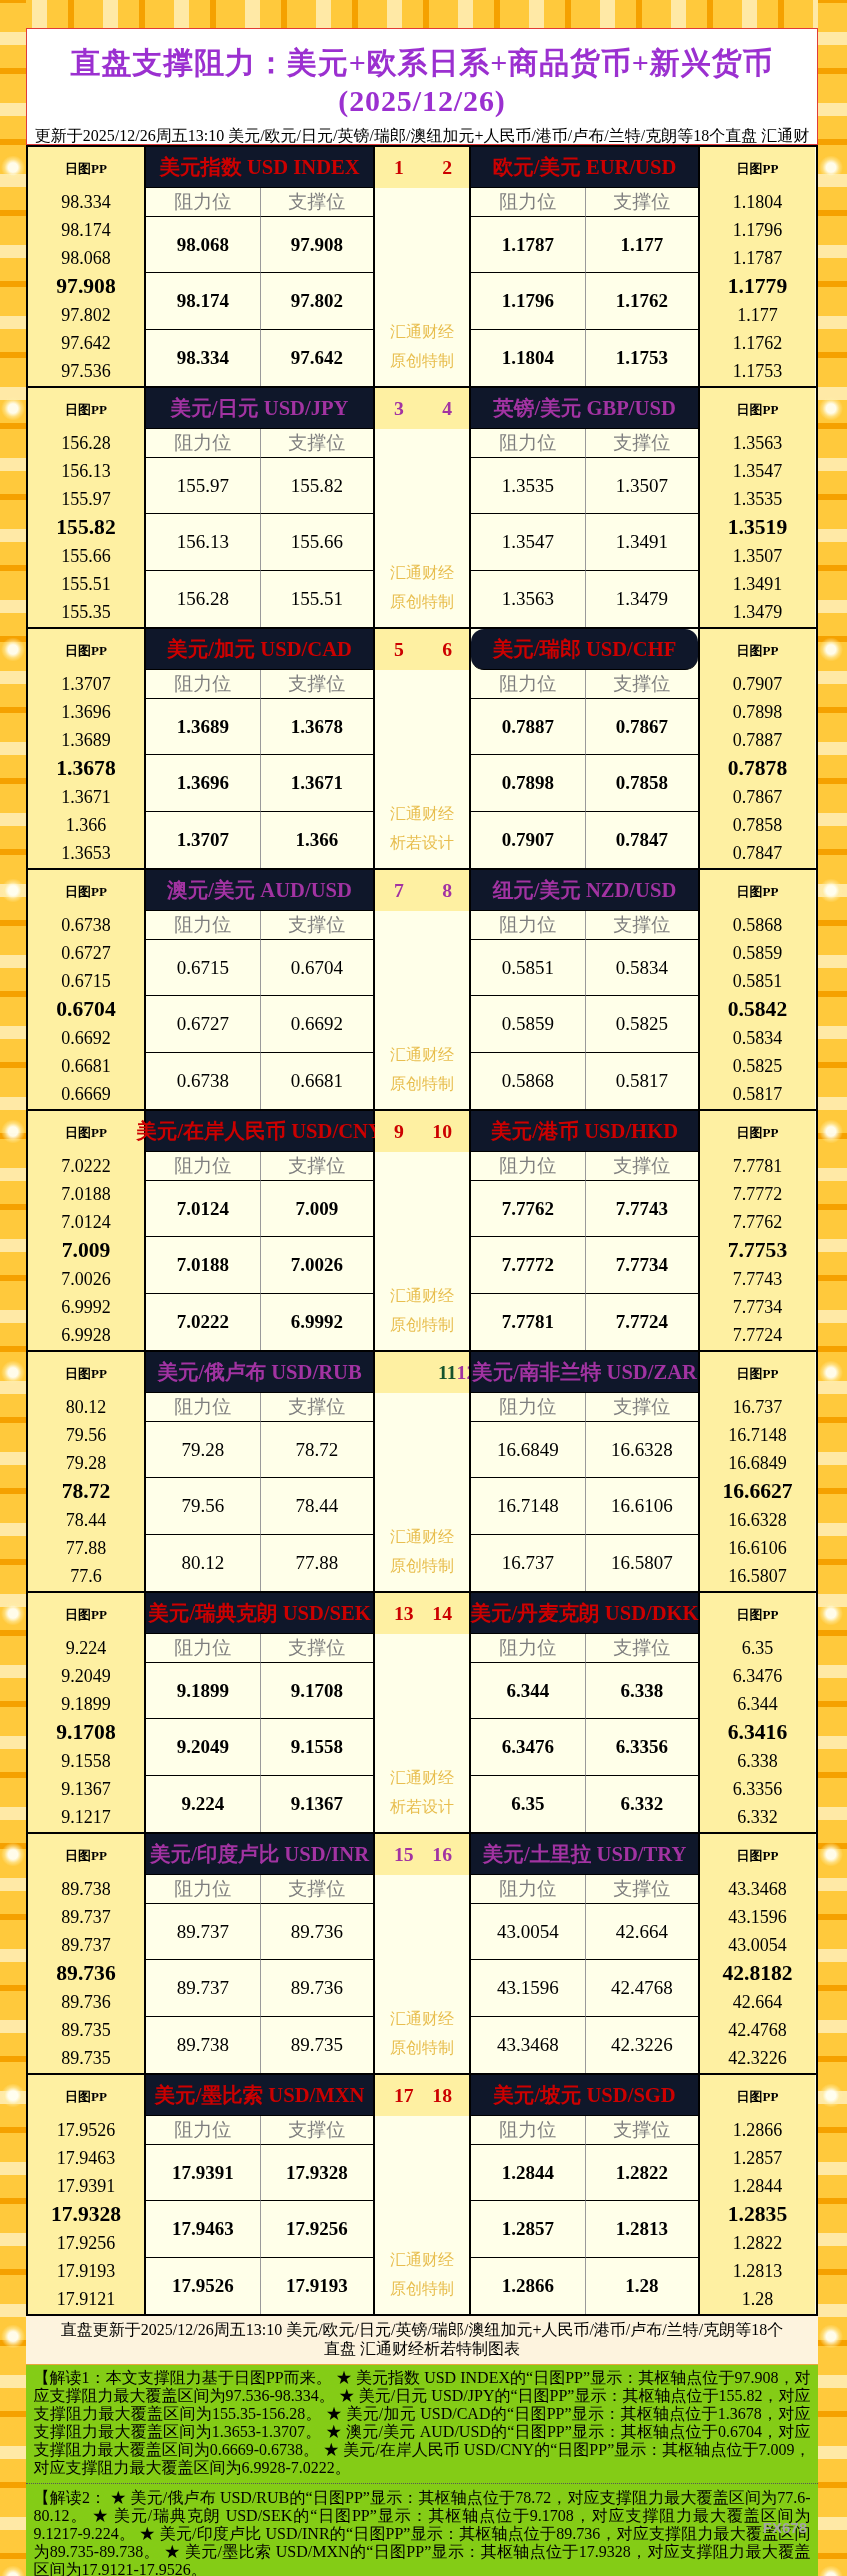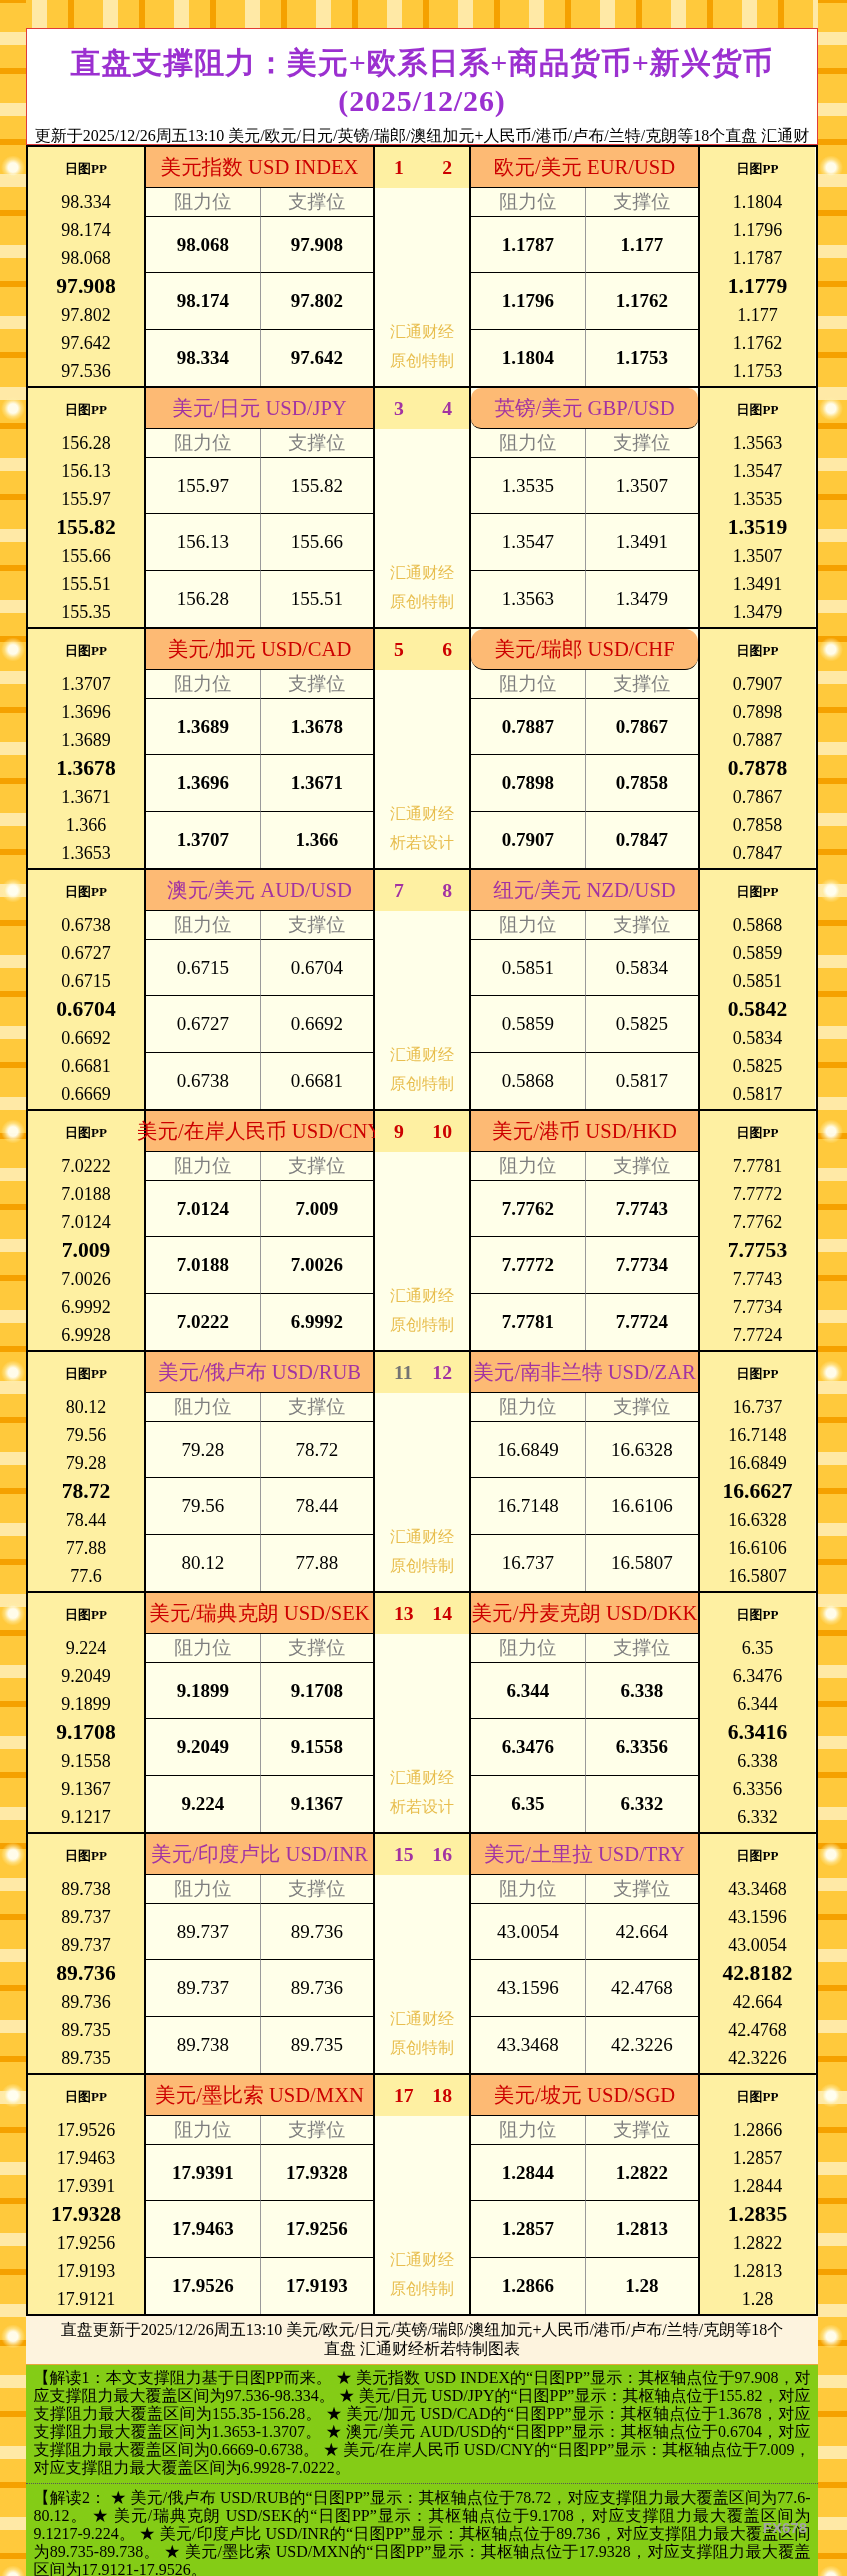--- a/index.html
+++ b/index.html
@@ -22,22 +22,22 @@
   .hd-sub{margin-top:8.4px;padding:0 3.7px;font-size:16px;line-height:19.7px;color:#000;}
   
   .blocks{border-left:2.8px solid #000;border-right:2.8px solid #000;border-bottom:2.8px solid #000;background:#FFFFE9;}
   .block{box-sizing:border-box;display:grid;grid-template-columns:116px 231px 94px 231px 115px;height:241px;border-top:2.8px solid #000;}
   .ppcol{background:#FEF0A2;display:flex;flex-direction:column;text-align:center;}
   .pph{height:41px;line-height:43px;font-size:13px;font-weight:bold;}
   .ppv{flex:1;font-size:18px;display:flex;align-items:center;justify-content:center;}
   .ppv.pivot{font-size:21.6px;font-weight:bold;}
   .pair{box-sizing:border-box;border-left:2.8px solid #000;border-right:2.8px solid #000;display:grid;
         grid-template-columns:1fr 1fr;grid-template-rows:41px 29px 1fr 1fr 1fr;background:#FFFFE9;}
-  .ptitle{grid-column:1/3;background:#fdba74;border-bottom:1.9px solid #000;display:flex;align-items:center;justify-content:center;
-          font-size:20.6px;font-weight:normal;white-space:nowrap;}
+  .ptitle{grid-column:1/3;background:#0f172a;border-bottom:1.9px solid #000;display:flex;align-items:center;justify-content:center;
+          font-size:20.6px;font-weight:bold;white-space:nowrap;}
   .rsh{color:#7F7F7F;font-size:19px;border-bottom:1.9px solid #000;display:flex;align-items:center;justify-content:center;}
   .rsh.sup,.cell.sup{border-left:0.9px solid #9A9A9A;}
   .cell{display:flex;align-items:center;justify-content:center;font-size:19px;border-bottom:1.9px solid #000;}
   .cell.last{border-bottom:none;}
   .pair.theme-red .cell{font-weight:bold;}
   .center{background:#FFFFE9;display:flex;flex-direction:column;justify-content:space-between;}
   .cnums{height:41px;background:#FEF0A2;display:flex;align-items:center;justify-content:space-between;
          padding:0 17px 0 19px;font-size:19.7px;font-weight:bold;}
   .wm{color:#E8BE4F;font-size:16px;text-align:center;line-height:29px;padding-bottom:11.2px;}
   
@@ -142,21 +142,21 @@
             <div class="cnums">
               <span class="cnum" style="color: rgb(162, 51, 162);">3</span>
               <span class="cnum" style="color: rgb(162, 51, 162);">4</span>
             </div>
             <div class="wm">
               <div>汇通财经</div>
               <div>原创特制</div>
             </div>
           </div>
           <div class="pair">
-            <div class="ptitle" style="color: rgb(162, 51, 162); border-radius: 10px;">英镑/美元 GBP/USD</div>
+            <div class="ptitle" style="color: rgb(162, 51, 162);">英镑/美元 GBP/USD</div>
             <div class="rsh">阻力位</div>
             <div class="rsh sup">支撑位</div>
             <div class="cell">1.3535</div>
             <div class="cell sup">1.3507</div>
             <div class="cell">1.3547</div>
             <div class="cell sup">1.3491</div>
             <div class="cell last">1.3563</div>
             <div class="cell sup last">1.3479</div>
           </div>
           <div class="ppcol">
@@ -349,21 +349,21 @@
             <div class="rsh sup">支撑位</div>
             <div class="cell">79.28</div>
             <div class="cell sup">78.72</div>
             <div class="cell">79.56</div>
             <div class="cell sup">78.44</div>
             <div class="cell last">80.12</div>
             <div class="cell sup last">77.88</div>
           </div>
           <div class="center">
             <div class="cnums">
-              <span class="cnum" style="color: #737373;">11</span>
+              <span class="cnum" style="color: #14532d; margin-left: 44px;">11</span>
               <span class="cnum" style="color: rgb(162, 51, 162);">12</span>
             </div>
             <div class="wm">
               <div>汇通财经</div>
               <div>原创特制</div>
             </div>
           </div>
           <div class="pair">
             <div class="ptitle" style="color: rgb(162, 51, 162);">美元/南非兰特 USD/ZAR</div>
             <div class="rsh">阻力位</div>

